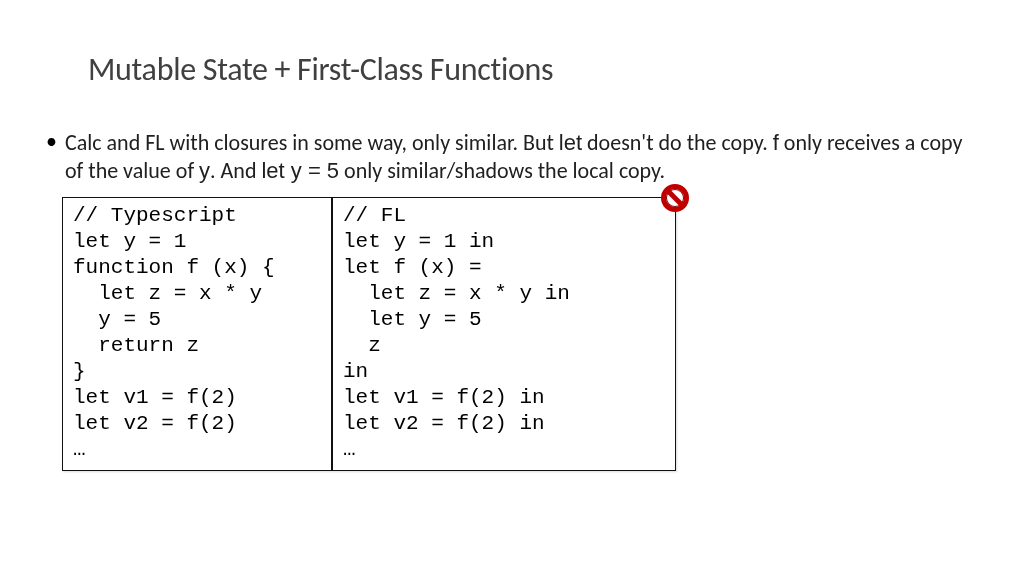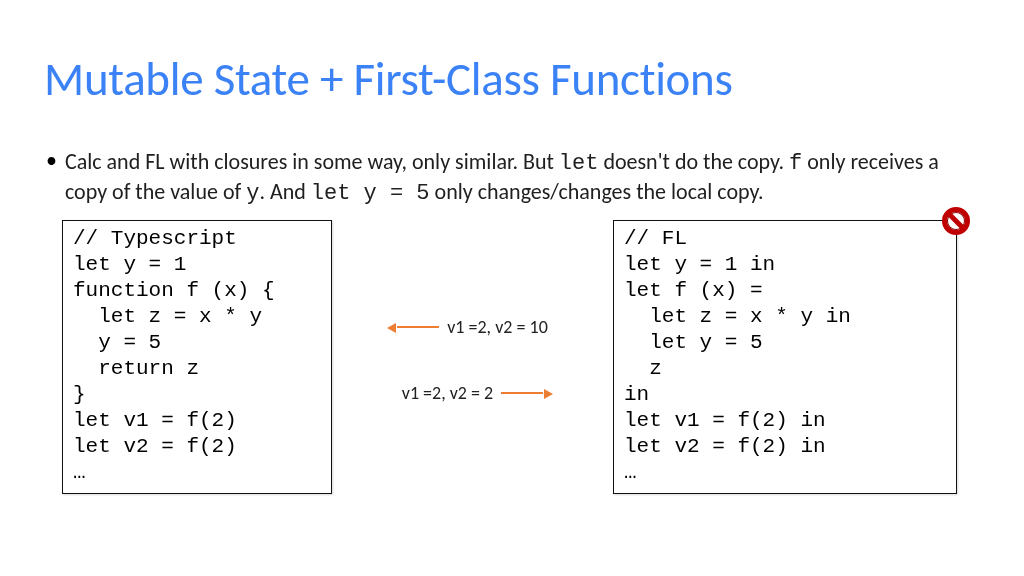--- a/index.html
+++ b/index.html
@@ -6,52 +6,52 @@
     body {
       width: 1024px;
       height: 576px;
       background: #ffffff;
       font-family: Calibri, "Segoe UI", Arial, sans-serif;
       color: #000000;
       padding: 50px 44px 20px 44px;
       position: relative;
     }
     .title {
-      font-size: 47px;
+      font-size: 32px;
       font-weight: 400;
-      color: #3b82f6;
+      color: #404040;
       margin-bottom: 40px;
       letter-spacing: -0.3px;
+      margin-left: 44px;
     }
     .body-bullet {
       display: flex;
       padding-left: 2px;
       margin-bottom: 12px;
     }
     .bullet-dot {
       font-size: 22px;
       line-height: 28px;
       margin-right: 8px;
       margin-top: -1px;
     }
     .body-text {
       font-size: 22px;
       line-height: 28px;
       color: #202020;
       padding-right: 8px;
     }
     .mono {
-      font-family: Liberation Mono, monospace;
+      font-family: Liberation Sans, sans-serif;
     }
     .columns {
       display: flex;
       position: relative;
       margin-top: 0;
       padding-left: 18px;
-      gap: 28px;
     }
     .codebox {
       border: 1px solid #111;
       box-shadow: 1px 1px 2px rgba(0,0,0,.15);
       padding: 5px 10px 7px 10px;
       font-family: "Courier New", monospace;
       font-size: 21px;
       line-height: 26px;
       white-space: pre;
       position: relative;
@@ -81,46 +81,36 @@
     }
   </style>
 </head>
 <body>
 
 <h1 class="title">Mutable State + First-Class Functions</h1>
 
 <div class="body-bullet">
   <span class="bullet-dot">•</span>
   <p class="body-text">
-    <span>Calc and FL with closures  in some way, only similar. But </span><span class="mono">let</span><span> doesn't do the copy. </span><span class="mono">f</span><span>  only receives a copy of the value of </span><span class="mono">y</span><span>.  And </span><span class="mono">let y = 5</span><span> only changes/changes the local copy.</span>
+    <span>Calc and FL with closures  in some way, only similar. But </span><span class="mono">let</span><span> doesn't do the copy. </span><span class="mono">f</span><span>  only receives a copy of the value of </span><span class="mono">y</span><span>.  And </span><span class="mono">let y = 5</span><span> only similar/shadows the local copy.</span>
   </p>
 </div>
 
 <div class="columns">
   <pre class="codebox left-col">// Typescript
 let y = 1
 function f (x) {
   let z = x * y
   y = 5
   return z
 }
 let v1 = f(2)
 let v2 = f(2)
 …</pre>
 
-  <div class="mid-col">
-    <div class="annot">
-      <span class="arrow-left"></span>
-      <span>v1 =2, v2 = 10</span>
-    </div>
-    <div class="annot">
-      <span>v1 =2, v2 = 2</span>
-      <span class="arrow-right"></span>
-    </div>
-  </div>
 
   <pre class="codebox right-col">// FL
 let y = 1 in
 let f (x) =
   let z = x * y in
   let y = 5
   z
 in
 let v1 = f(2) in
 let v2 = f(2) in

